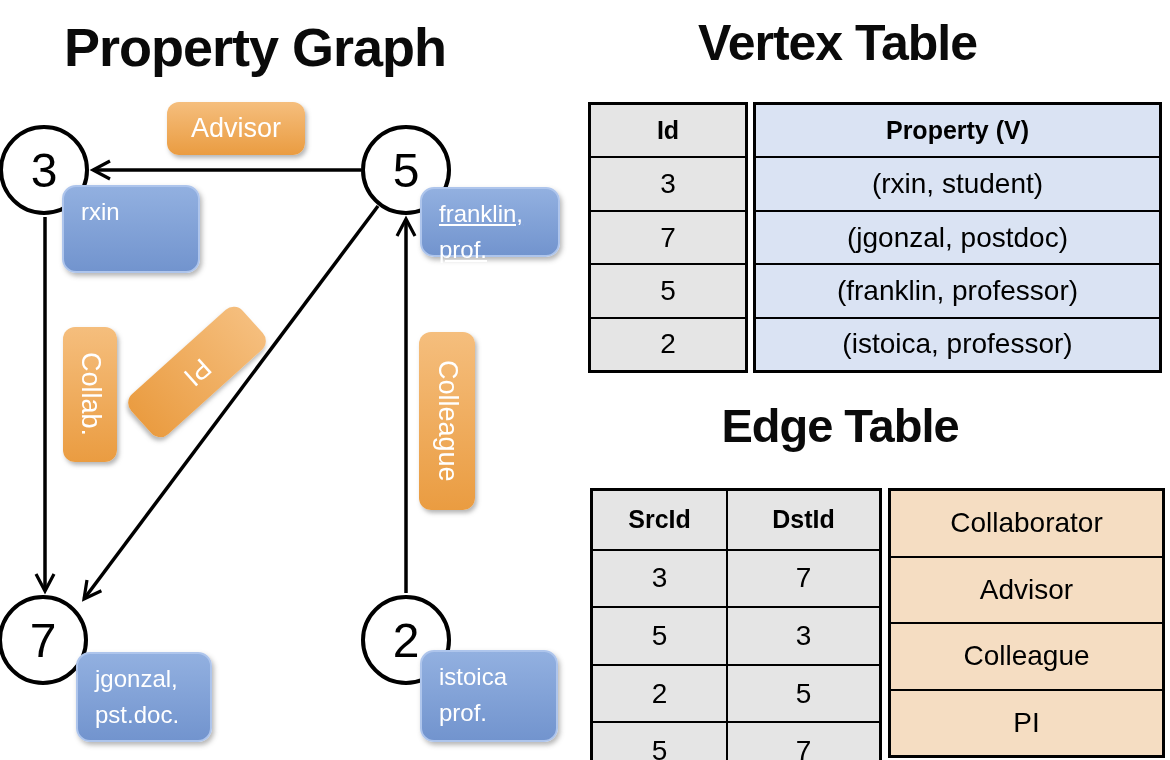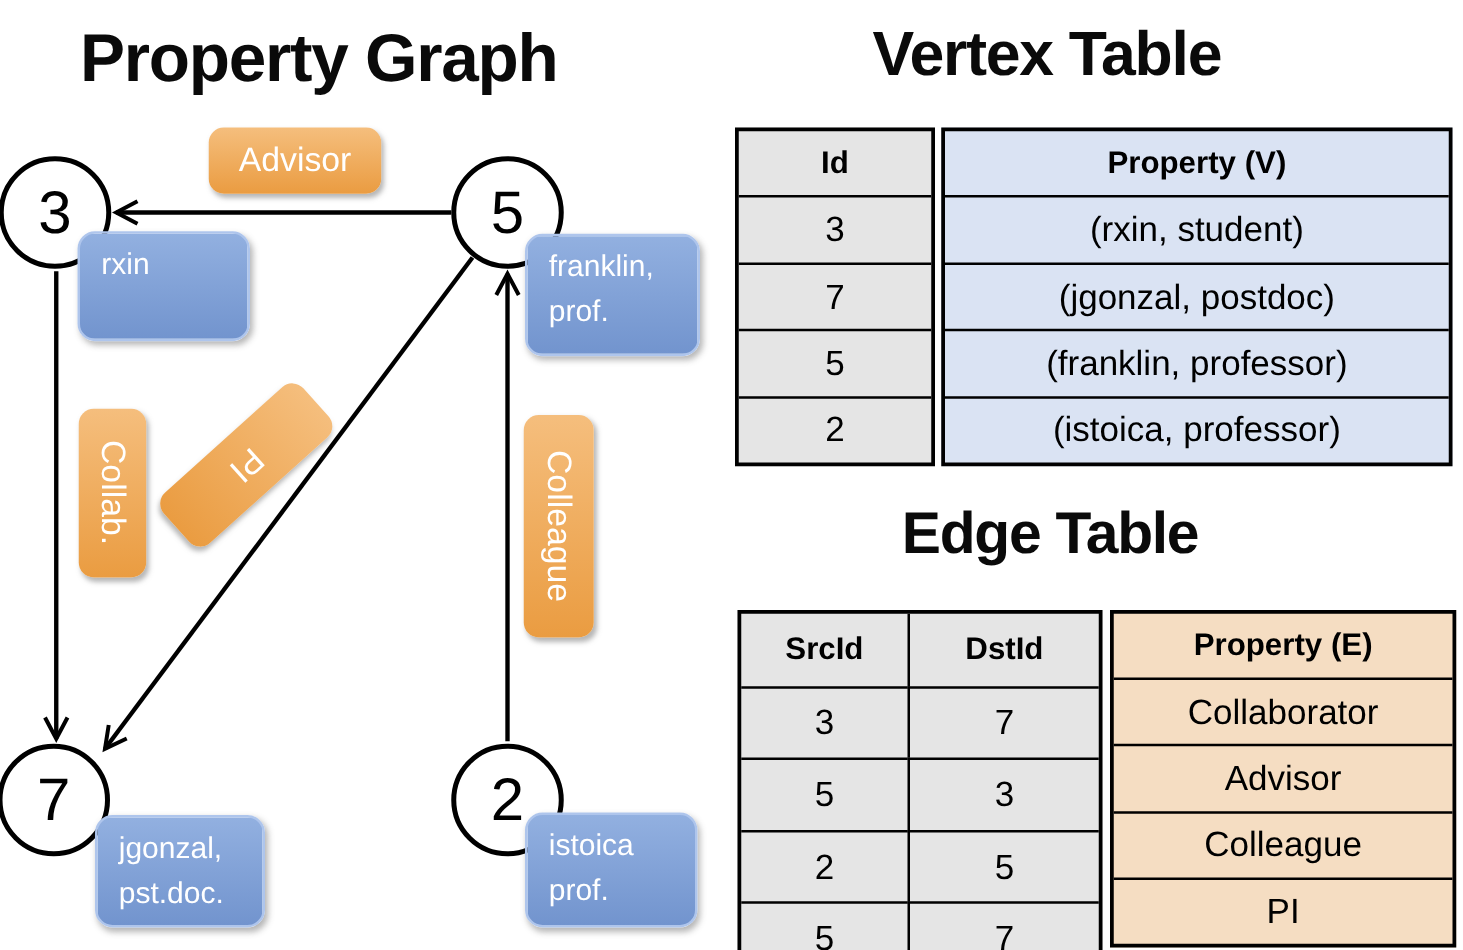--- a/index.html
+++ b/index.html
@@ -27,21 +27,21 @@
   #node-7{left:-2px;top:595px;}
   #node-2{left:361px;top:595px;}
 
   .vbox{
     position:absolute;z-index:3;box-sizing:border-box;border-radius:14px;
     background:linear-gradient(180deg,var(--blue_light),var(--blue));
     border:2px solid #aec5ec;box-shadow:2px 3px 5px rgba(90,90,90,.45);
     color:#fff;font-size:24px;line-height:1.5;padding:7px 0 10px 17px;
   }
   #vbox-rxin{left:62px;top:185px;width:138px;height:88px;}
-  #vbox-franklin{left:420px;top:187px;width:140px;height:98px;}
+  #vbox-franklin{left:420px;top:187px;width:140px;height:70px;text-decoration:underline;}
   #vbox-jgonzal{left:76px;top:652px;width:136px;height:90px;}
   #vbox-istoica{left:420px;top:650px;width:138px;height:92px;}
 
   .epill{
     position:absolute;z-index:3;box-sizing:border-box;border-radius:12px;
     background:linear-gradient(180deg,var(--orange_light),var(--orange));
     box-shadow:2px 3px 4px rgba(110,110,110,.5);
     color:#fff;display:flex;align-items:center;justify-content:center;font-size:27px;
   }
   .epill.vert{writing-mode:vertical-rl;}
@@ -150,20 +150,19 @@
     <div class="cell">3</div>
     <div class="cell">7</div>
     <div class="cell">5</div>
     <div class="cell">3</div>
     <div class="cell">2</div>
     <div class="cell">5</div>
     <div class="cell">5</div>
     <div class="cell">7</div>
   </div>
   <div class="subtable" id="et-prop">
-    <div class="cell head">Property (E)</div>
     <div class="cell">Collaborator</div>
     <div class="cell">Advisor</div>
     <div class="cell">Colleague</div>
     <div class="cell">PI</div>
   </div>
 
 </div>
 
 </body></html>

